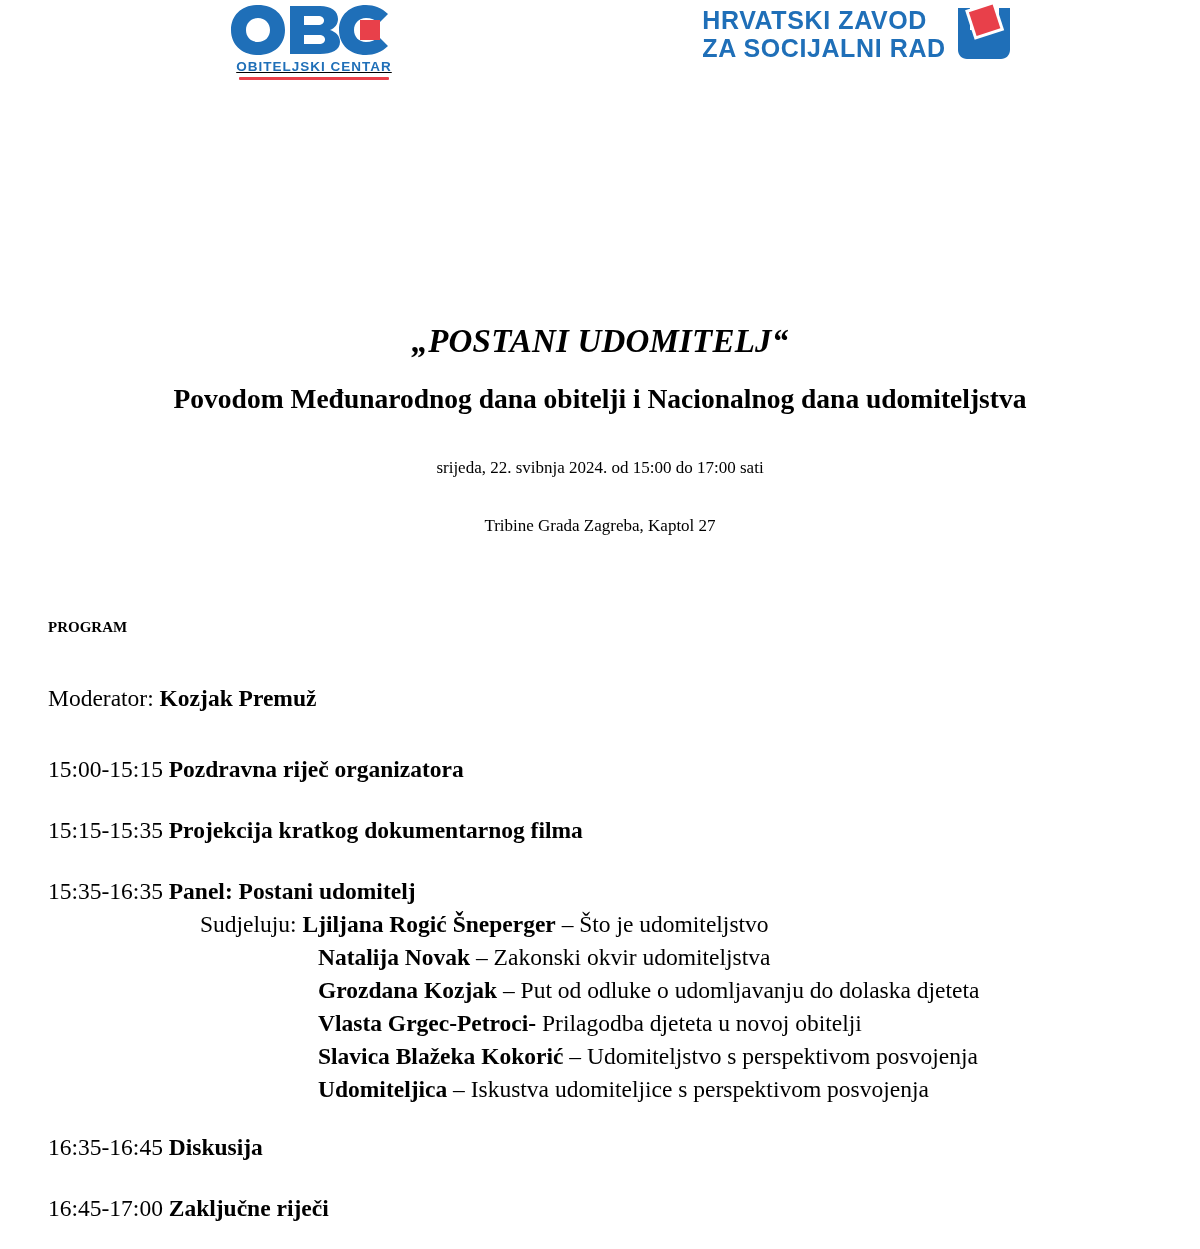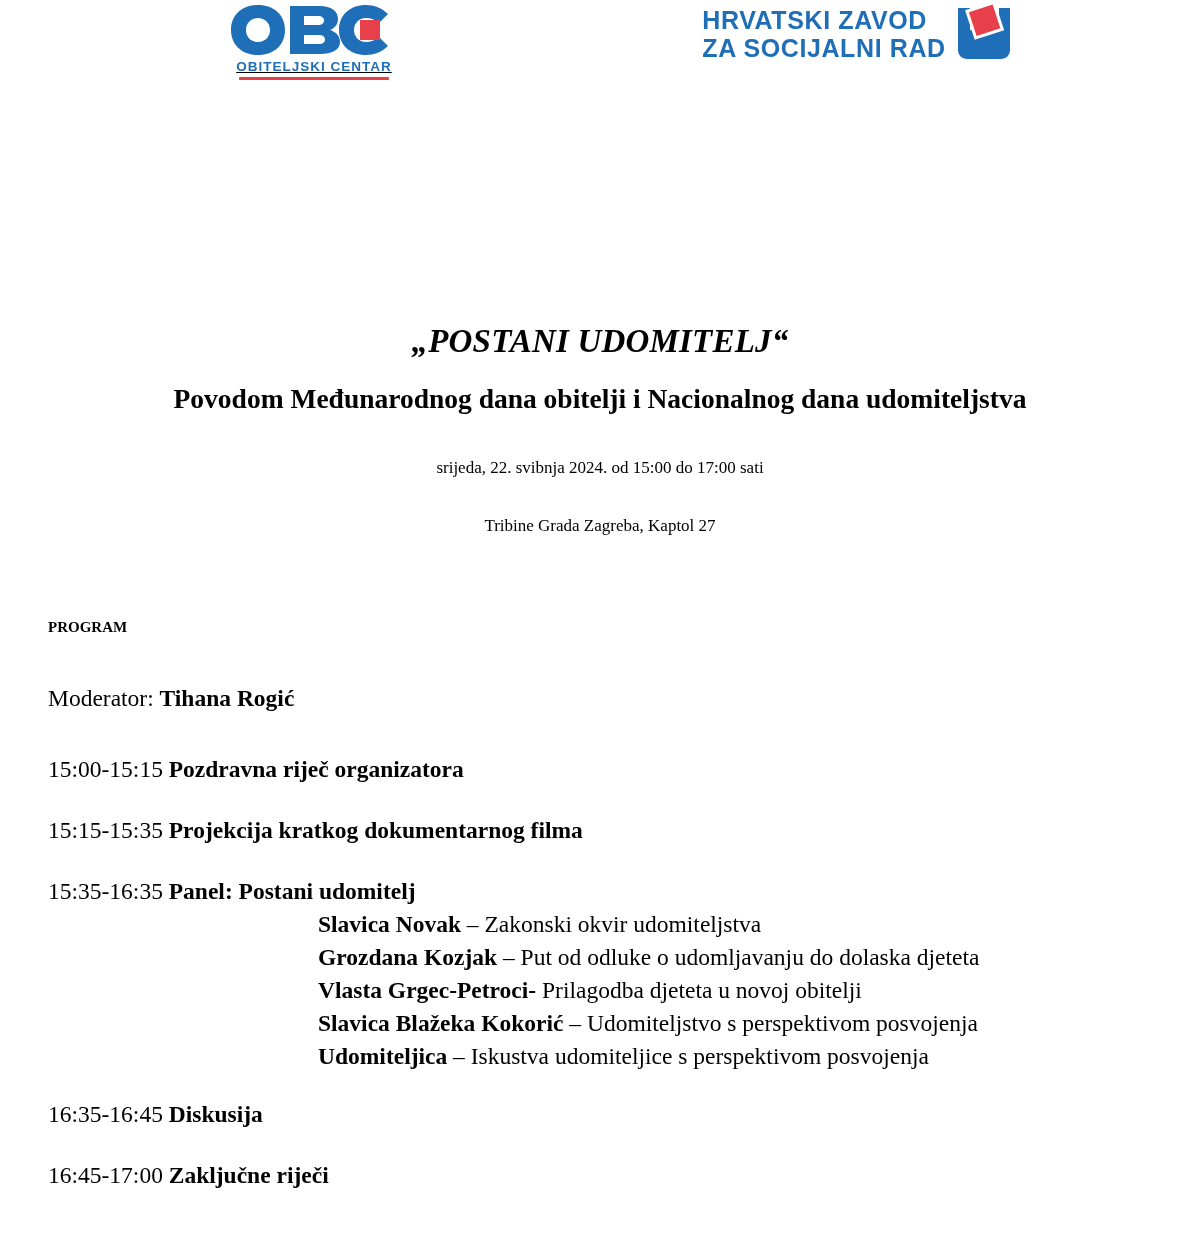--- a/index.html
+++ b/index.html
@@ -205,34 +205,35 @@
   <div class="spacer-top"></div>
 
   <h1 class="title-main">„POSTANI UDOMITELJ“</h1>
   <h2 class="title-sub">Povodom Međunarodnog dana obitelji i Nacionalnog dana udomiteljstva</h2>
 
   <p class="meta-line meta-date">srijeda, 22. svibnja 2024. od 15:00 do 17:00 sati</p>
   <p class="meta-line meta-place">Tribine Grada Zagreba, Kaptol 27</p>
 
   <div class="program-heading">PROGRAM</div>
 
-  <div class="moderator-line"><span>Moderator: </span><b>Tihana Rogić</b></div>
+  <div class="moderator-line"><span>Moderator: </span><b>Kozjak Premuž</b></div>
 
   <div class="agenda">
 
     <div class="agenda-row"><span class="agenda-time">15:00-15:15 </span><span class="agenda-label">Pozdravna riječ organizatora</span></div>
 
     <div class="agenda-row"><span class="agenda-time">15:15-15:35 </span><span class="agenda-label">Projekcija kratkog dokumentarnog filma</span></div>
 
     <div class="panel-block">
       <div class="panel-header"><span class="agenda-time">15:35-16:35 </span><span class="agenda-label">Panel: Postani udomitelj</span></div>
 
       <div class="panelists">
-
-        <div class="panelist-line indented"><span class="panelist-name">Slavica Novak</span><span class="panelist-topic"> – Zakonski okvir udomiteljstva</span></div>
+        <div class="panelist-line"><span class="sudjeluju-label">Sudjeluju: </span><span class="panelist-name">Ljiljana Rogić Šneperger</span><span class="panelist-topic"> – Što je udomiteljstvo</span></div>
+
+        <div class="panelist-line indented"><span class="panelist-name">Natalija Novak</span><span class="panelist-topic"> – Zakonski okvir udomiteljstva</span></div>
 
         <div class="panelist-line indented"><span class="panelist-name">Grozdana Kozjak</span><span class="panelist-topic"> – Put od odluke o udomljavanju do dolaska djeteta</span></div>
 
         <div class="panelist-line indented"><span class="panelist-name">Vlasta Grgec-Petroci-</span><span class="panelist-topic"> Prilagodba djeteta u novoj obitelji</span></div>
 
         <div class="panelist-line indented"><span class="panelist-name">Slavica Blažeka Kokorić</span><span class="panelist-topic"> – Udomiteljstvo s perspektivom posvojenja</span></div>
 
         <div class="panelist-line indented"><span class="panelist-name">Udomiteljica</span><span class="panelist-topic"> – Iskustva udomiteljice s perspektivom posvojenja</span></div>
       </div>
     </div>

